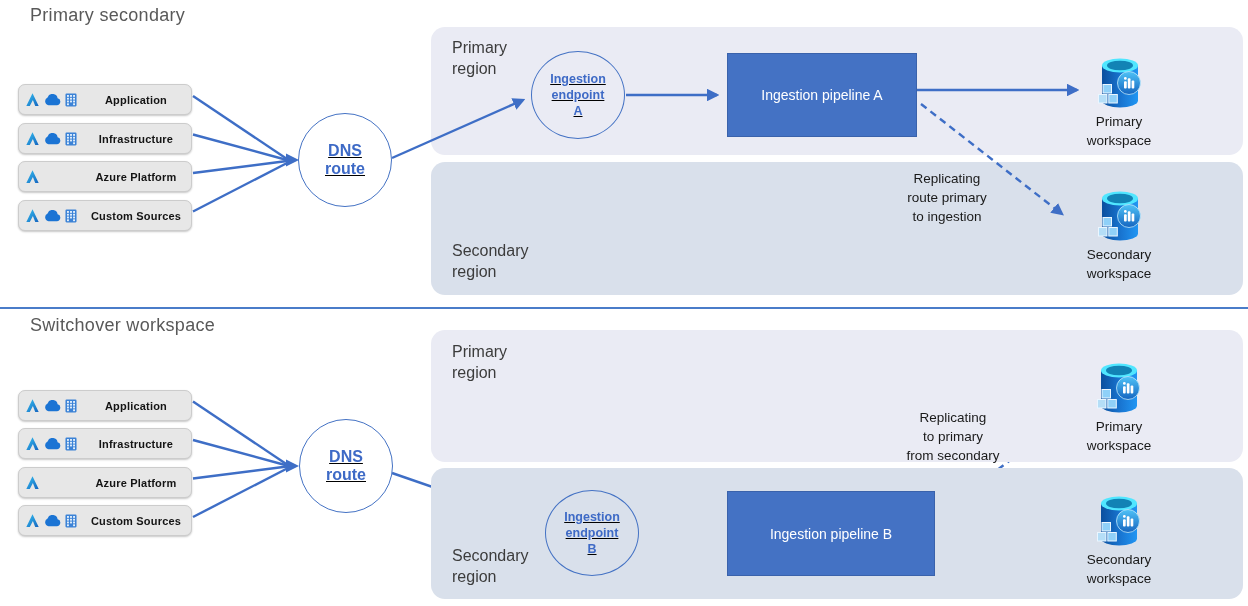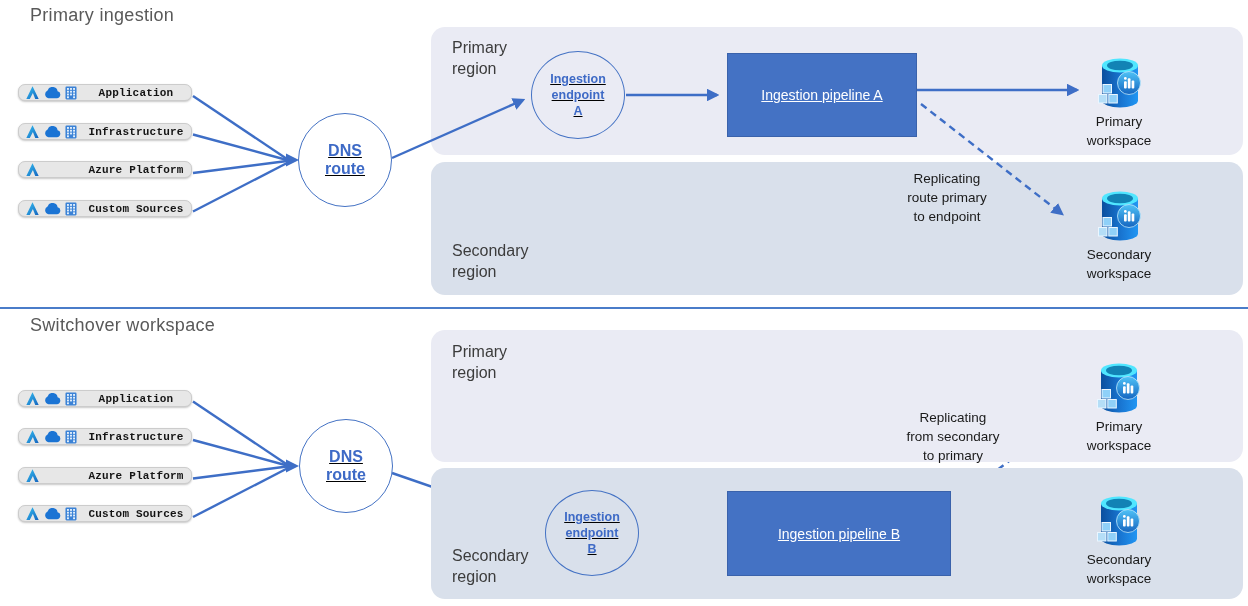--- a/index.html
+++ b/index.html
@@ -4,37 +4,37 @@
 <style>
   html,body{margin:0;padding:0;background:#fff;}
   .canvas{position:relative;width:1248px;height:606px;background:#fff;
           font-family:"Liberation Sans",sans-serif;overflow:hidden;}
   .abs{position:absolute;}
   .section-title{font-size:18px;color:var(--title-text,#595959);letter-spacing:.3px;}
   .region{border-radius:14px;}
   .region.p{background:var(--primary-region-fill,#eaebf4);}
   .region.s{background:var(--secondary-region-fill,#d9e0eb);}
   .region-label{font-size:16px;line-height:21px;color:#3c3c3c;}
-  .src{width:174px;height:17px;background:var(--source-box-fill,#e7e7e7);
+  .src{width:174px;height:31px;background:var(--source-box-fill,#e7e7e7);
        border:1px solid var(--source-box-border,#cccccc);border-radius:7px;
        display:flex;align-items:center;padding:0 6px;box-sizing:border-box;
-       box-shadow:0 1px 2px rgba(0,0,0,.22);font-family:Liberation Mono, monospace;}
+       box-shadow:0 1px 2px rgba(0,0,0,.22);}
   .src .icons{display:flex;align-items:center;gap:4px;width:62px;flex:0 0 auto;}
   .src .lbl{flex:1;text-align:center;font-size:11px;font-weight:700;color:#141414;letter-spacing:.2px;}
   .i-azure{width:15px;height:15px;}
   .i-cloud{width:17px;height:12px;}
   .i-building{width:12px;height:14px;}
   .circle{border:1.6px solid var(--accent-blue,#4472c4);border-radius:50%;
           display:flex;flex-direction:column;align-items:center;justify-content:center;
           text-align:center;box-sizing:border-box;background:#fff;text-decoration:underline;}
   .circle.clear{background:transparent;}
   .circle .cl{font-weight:700;color:var(--endpoint-text,#3e6ac6);font-size:16px;line-height:18px;}
   .circle.endpoint .cl{font-size:12.5px;line-height:16px;}
   .pipeline{background:var(--pipeline-fill,#4472c4);border:1px solid #3a62ab;color:#fff;
-            display:flex;align-items:center;justify-content:center;font-size:14px;box-sizing:border-box;text-decoration:underline;}
+            display:flex;align-items:center;justify-content:center;font-size:14px;box-sizing:border-box;}
   .ws-icon{width:48px;height:53px;}
   .ws-label,.note{font-size:13.5px;line-height:19px;color:var(--body-text,#1a1a1a);text-align:center;}
   .divider{height:2px;background:var(--divider,#4a7cc9);}
   .arrows{position:absolute;left:0;top:0;pointer-events:none;}
   .arrow{stroke:var(--arrow-blue,#3e6ec6);fill:none;stroke-width:2.4px;}
   .arrow.dashed{stroke-dasharray:7 5;}
   .ah{fill:var(--arrow-blue,#3e6ec6);stroke:none;}
 </style>
 </head>
 <body>
@@ -128,21 +128,21 @@
     <path class="arrow" d="M193 440 L287 465.5"></path>
     <path class="arrow" d="M193 478.5 L287 466.5"></path>
     <path class="arrow" d="M193 517 L288 468"></path>
     <polygon class="ah" points="286,459.5 299,466 286,472.5"></polygon>
     <path class="arrow" d="M392 473 L531 521" marker-end="url(#ah)"></path>
     <path class="arrow" d="M640 533 L717 533" marker-end="url(#ah)"></path>
     <path class="arrow" d="M917 533 L1047 533" marker-end="url(#ah)"></path>
     <path class="arrow dashed" d="M921 527 L1068 417" marker-end="url(#ah)"></path>
   </svg>
 
-  <div class="abs section-title" style="left:30px;top:5px">Primary ingestion</div>
+  <div class="abs section-title" style="left:30px;top:5px">Primary secondary</div>
 
   <div class="abs src" style="left:18px;top:84px">
     <span class="icons">
         <svg class="i-azure">
           <use href="#sym-azure"></use>
         </svg>
         <svg class="i-cloud">
           <use href="#sym-cloud"></use>
         </svg>
         <svg class="i-building">
@@ -205,21 +205,21 @@
       <use href="#sym-workspace"></use>
     </svg>
   <div class="abs ws-label" style="left:1059px;top:112px;width:120px">
     <div>Primary</div>
     <div>workspace</div>
   </div>
 
   <div class="abs note" style="left:867px;top:169px;width:160px">
     <div>Replicating</div>
     <div>route primary</div>
-    <div>to endpoint</div>
+    <div>to ingestion</div>
   </div>
 
   <svg class="abs ws-icon" style="left:1096px;top:190px">
       <use href="#sym-workspace"></use>
     </svg>
   <div class="abs ws-label" style="left:1059px;top:245px;width:120px">
     <div>Secondary</div>
     <div>workspace</div>
   </div>
 
@@ -295,34 +295,34 @@
     <span class="cl">DNS</span>
     <span class="cl">route</span>
   </div>
 
   <div class="abs circle clear endpoint" style="left:545px;top:490px;width:94px;height:86px">
     <span class="cl">Ingestion</span>
     <span class="cl">endpoint</span>
     <span class="cl">B</span>
   </div>
 
-  <div class="abs pipeline" style="left:727px;top:491px;width:224px;height:85px">Ingestion pipeline B</div>
+  <div class="abs pipeline" style="left:727px;top:491px;width:208px;height:85px">Ingestion pipeline B</div>
 
   <svg class="abs ws-icon" style="left:1095px;top:362px">
       <use href="#sym-workspace"></use>
     </svg>
   <div class="abs ws-label" style="left:1059px;top:417px;width:120px">
     <div>Primary</div>
     <div>workspace</div>
   </div>
 
   <div class="abs note" style="left:873px;top:408px;width:160px">
     <div>Replicating</div>
+    <div>to primary</div>
     <div>from secondary</div>
-    <div>to primary</div>
   </div>
 
   <svg class="abs ws-icon" style="left:1095px;top:495px">
       <use href="#sym-workspace"></use>
     </svg>
   <div class="abs ws-label" style="left:1059px;top:550px;width:120px">
     <div>Secondary</div>
     <div>workspace</div>
   </div>
 

